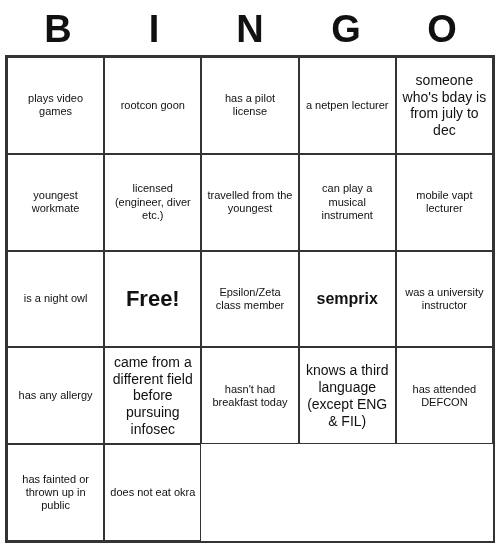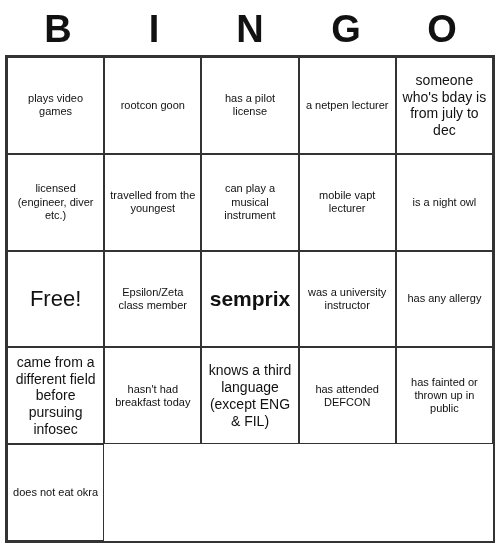--- a/index.html
+++ b/index.html
@@ -40,21 +40,21 @@
       justify-content: center;
       text-align: center;
       padding: 4px;
       font-size: 11px;
       line-height: 1.2;
       color: #111;
       background: #fff;
     }
     .bingo-cell.free {
       font-size: 22px;
-      font-weight: normal;
+      font-weight: bold;
     }
     .bingo-cell.small-text {
       font-size: 14px;
     }
   </style>
 </head>
 <body>
 
 <div class="bingo-header">
 <span class="bingo-letter">B</span>
@@ -63,28 +63,29 @@
     <span class="bingo-letter">G</span>
     <span class="bingo-letter">O</span>
   </div>
 
 <div class="bingo-grid">
 <div class="bingo-cell">plays video games</div>
     <div class="bingo-cell">rootcon goon</div>
     <div class="bingo-cell">has a pilot license</div>
     <div class="bingo-cell">a netpen lecturer</div>
     <div class="bingo-cell small-text">someone who's bday is from july to dec</div>
+    <div class="bingo-cell">youngest workmate</div>
     <div class="bingo-cell">licensed (engineer, diver etc.)</div>
     <div class="bingo-cell">travelled from the youngest</div>
     <div class="bingo-cell">can play a musical instrument</div>
     <div class="bingo-cell">mobile vapt lecturer</div>
     <div class="bingo-cell">is a night owl</div>
     <div class="bingo-cell free">Free!</div>
     <div class="bingo-cell">Epsilon/Zeta class member</div>
-    <div class="bingo-cell" style="font-size: 21px; font-weight: bold;">semprix</div>
+    <div class="bingo-cell" style="font-size: 16px; font-weight: bold;">semprix</div>
     <div class="bingo-cell">was a university instructor</div>
     <div class="bingo-cell">has any allergy</div>
     <div class="bingo-cell small-text">came from a different field before pursuing infosec</div>
     <div class="bingo-cell">hasn't had breakfast today</div>
     <div class="bingo-cell small-text">knows a third language (except ENG &amp; FIL)</div>
     <div class="bingo-cell">has attended DEFCON</div>
     <div class="bingo-cell">has fainted or thrown up in public</div>
     <div class="bingo-cell">does not eat okra</div>
   </div>
 

